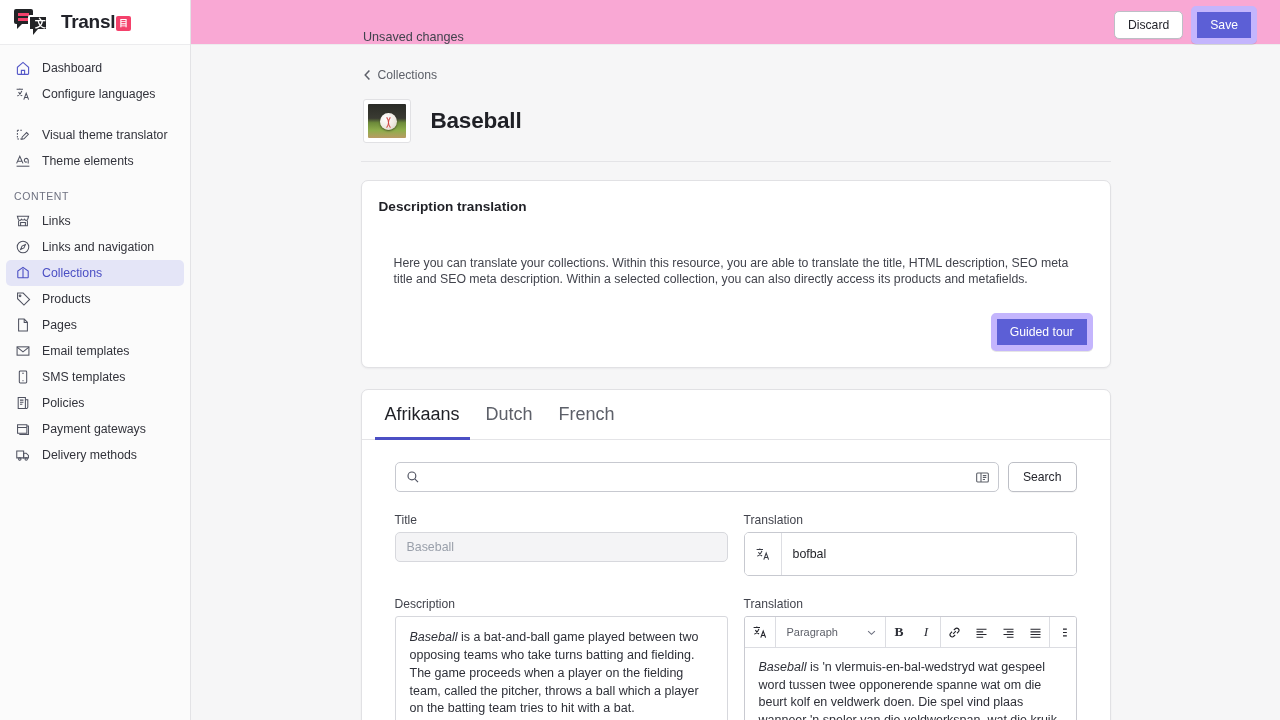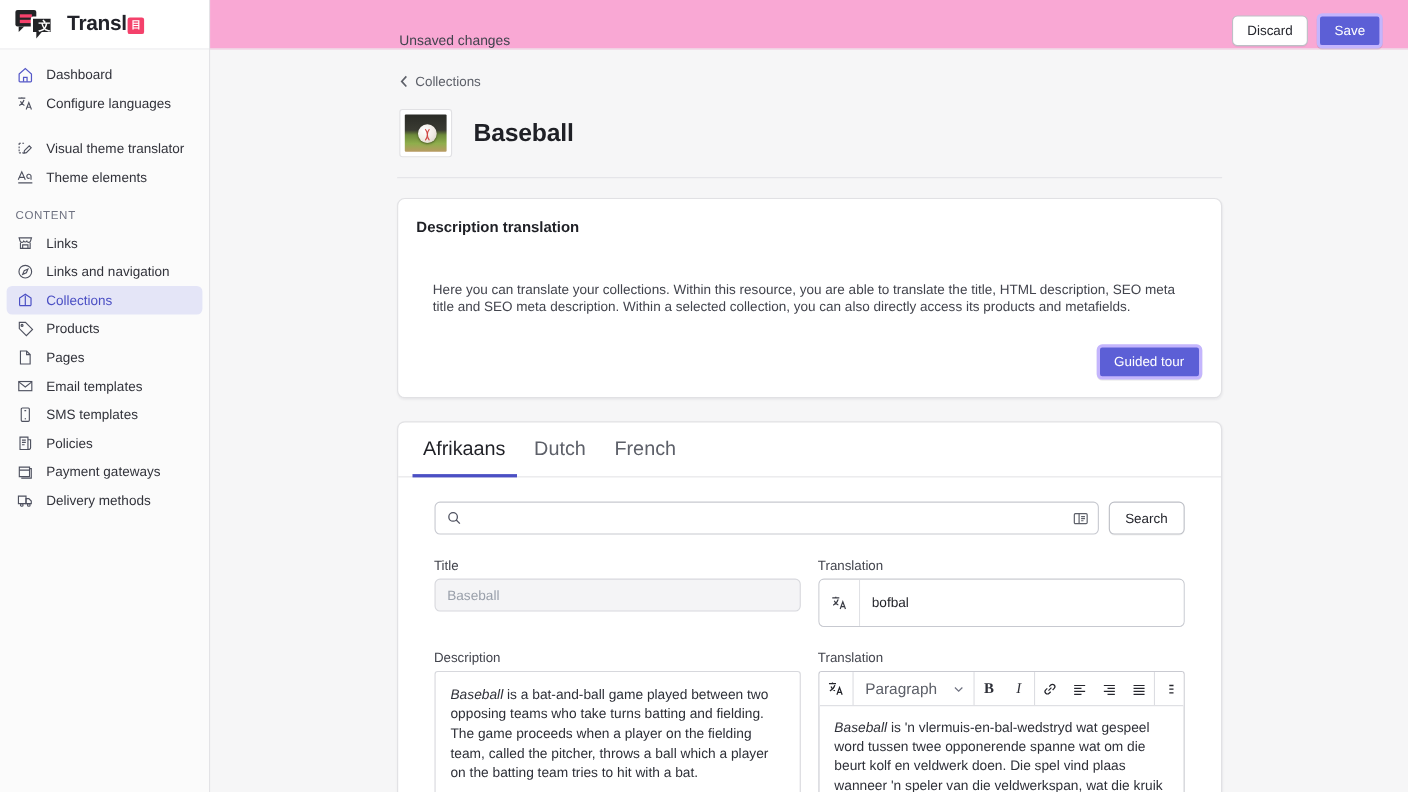--- a/index.html
+++ b/index.html
@@ -84,21 +84,21 @@
   }
   .unsaved { font-size: 12.6px; color: #41434d; margin-left: 172px; }
   .topbar-actions { margin-left: auto; display: flex; gap: 8px; align-items: center; }
   .btn {
     font-family:"Liberation Sans", sans-serif;
     font-size: 12.2px; border-radius: 5px; cursor: pointer;
     padding: 6px 13px; border: 1px solid #bdbfc6; background: #fff; color: #24252c;
     box-shadow: 0 1px 0 rgba(0,0,0,.04);
   }
   .btn-primary {
-    background: #5c5fd6; border: 3px solid #c4b5fd; color: #fff;
+    background: #5c5fd6; border: 6px solid #c4b5fd; color: #fff;
     box-shadow: 0 1px 0 rgba(0,0,0,.10);
   }
 
   .scrollarea { flex: 1 1 auto; overflow: hidden; padding: 0; }
   .page { width: 750px; margin: 0 auto; padding-top: 22px; }
 
   .breadcrumb {
     display: inline-flex; align-items: center; gap: 6px;
     font-size: 12.2px; color: #5d6069; cursor: pointer; margin-left: 2px;
   }
@@ -200,21 +200,21 @@
     border-bottom: 1px solid #dcdde2; background: #fff;
   }
   .tb-btn {
     display: flex; align-items: center; justify-content: center;
     width: 27px; flex: 0 0 27px; cursor: pointer; color: #2e3038;
   }
   .tb-translate { width: 31px; flex: 0 0 31px; border-right: 1px solid #dcdde2; }
   .tb-sel {
     flex: 0 0 110px; display: flex; align-items: center; justify-content: space-between;
     padding: 0 8px 0 11px; border-right: 1px solid #dcdde2;
-    font-size: 14px; color: #5d6069; cursor: pointer;
+    font-size: 11px; color: #5d6069; cursor: pointer;
   }
   .tb-group { display: flex; align-items: stretch; border-right: 1px solid #dcdde2; }
   .tb-b { font-weight: 700; font-size: 13.5px; font-family:"Liberation Serif", serif; }
   .tb-i { font-style: italic; font-size: 13.5px; font-family:"Liberation Serif", serif; }
   .tb-spacer { flex: 1 1 auto; }
   .ed-body { flex: 1 1 auto; padding: 11px 14px 0 14px; overflow: hidden; }
   .ed-body p { font-size: 12.5px; line-height: 1.4; color: #2e3038; }
   .ed-foot {
     height: 17px; flex: 0 0 17px; border-top: 1px solid #e1e1e4;
     font-size: 9.5px; color: #6e7180; padding-left: 7px; line-height: 16px;

